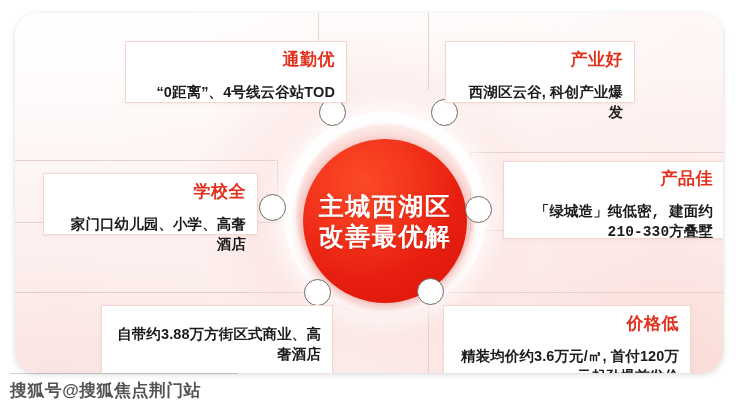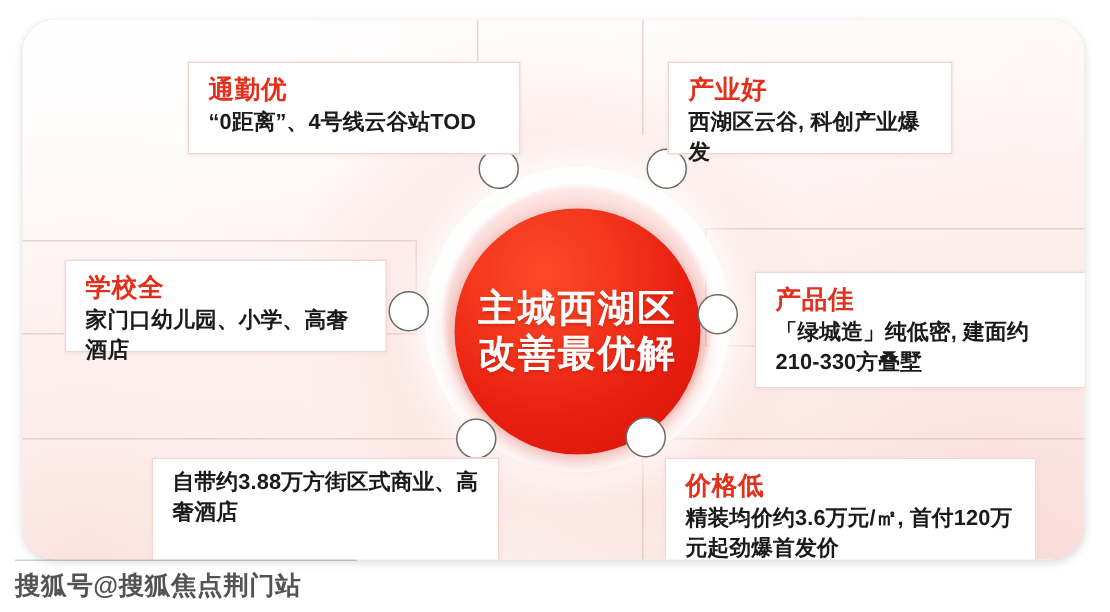--- a/index.html
+++ b/index.html
@@ -101,41 +101,43 @@
   }
 
   
   .box {
     position: absolute;
     background: #ffffff;
     border: 1px solid #f2d6d3;
     box-sizing: border-box;
     padding: 7px 11px 9px 13px;
     box-shadow: 0 1px 3px rgba(190,120,110,0.10);
+    text-align: right;
   }
   .box .title {
     color: #e2301c;
     font-size: 17px;
     font-weight: 700;
     letter-spacing: 0.5px;
     line-height: 1.3;
     margin-bottom: 2px;
   }
   .box .body {
     color: #1b1b1b;
     font-size: 14.5px;
     font-weight: 700;
     line-height: 1.35;
     letter-spacing: 0.1px;
+    margin-top: 12px;
   }
 
   #box-commute  { left: 110px; top: 28px;  width: 222px; height: 62px; }
   #box-industry { left: 430px; top: 28px;  width: 190px; height: 62px; }
   #box-school   { left: 28px;  top: 160px; width: 215px; height: 62px; }
-  #box-product  { left: 488px; top: 168px; width: 222px; height: 78px; }
+  #box-product  { left: 488px; top: 148px; width: 222px; height: 78px; font-family: Liberation Mono, monospace; }
   #box-business { left: 86px;  top: 292px; width: 232px; height: 78px; }
   #box-price    { left: 428px; top: 292px; width: 248px; height: 78px; }
 
   
   .watermark {
     position: absolute;
     left: 10px;
     top: 379px;
     font-size: 17px;
     font-weight: 700;

